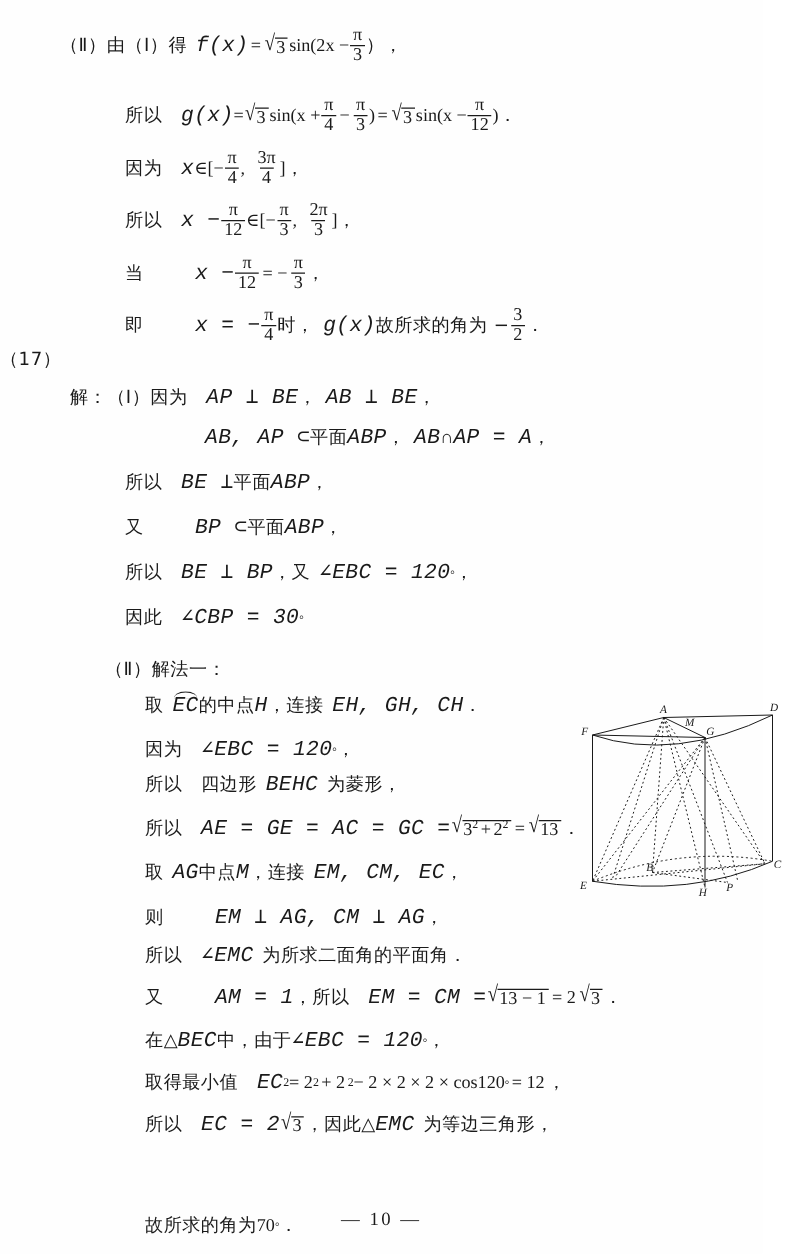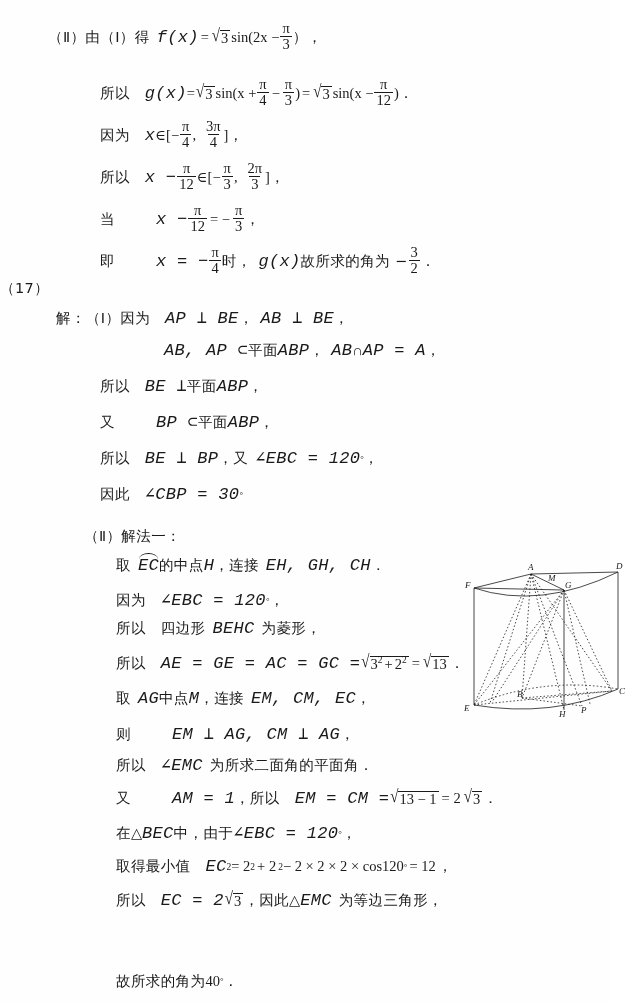--- a/index.html
+++ b/index.html
@@ -440,21 +440,21 @@
     <span class="cn">，</span>
     <span class="cn">因此</span>
     <span class="mn">△</span>
     <span class="mi">EMC</span>
     <span class="gapsm"></span>
     <span class="cn">为等边三角形，</span>
   </div>
 
   <div class="ln" style="left:116px; top:927px;margin-top:47px;">
     <span class="cn">故所求的角为</span>
-    <span class="mn">40</span>
+    <span class="mn">70</span>
       <sup class="deg mn">°</sup>
     <span class="cn">．</span>
   </div>
 
   <div class="figbox" style="left:462px; top:558px; width:170px; height:160px;">
     <svg width="170" height="160" viewBox="0 0 170 160">
       <g fill="none" stroke="#1a1a1a" stroke-width="0.8">
 
         <path d="M 12 30 Q 78 52 156 14"></path>
 
@@ -496,14 +496,15 @@
       <text class="fl" x="86" y="23">M</text>
       <text class="fl" x="103" y="30">G</text>
       <text class="fl" x="2" y="153">E</text>
       <text class="fl" x="55" y="139">B</text>
       <text class="fl" x="157" y="136">C</text>
       <text class="fl" x="97" y="159">H</text>
       <text class="fl" x="119" y="155">P</text>
     </svg>
   </div>
 
+  <div class="pagenum" style="top:968px;">— 10 —</div>
 
 </div>
 
 </body></html>

